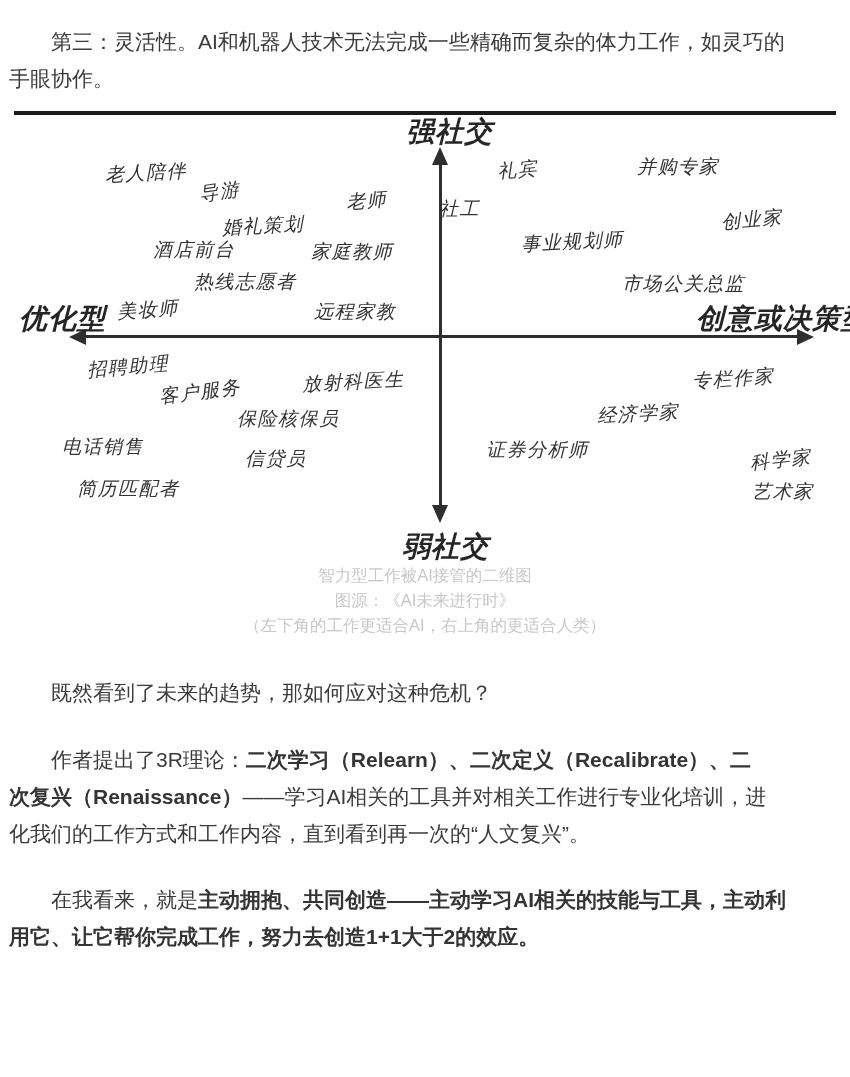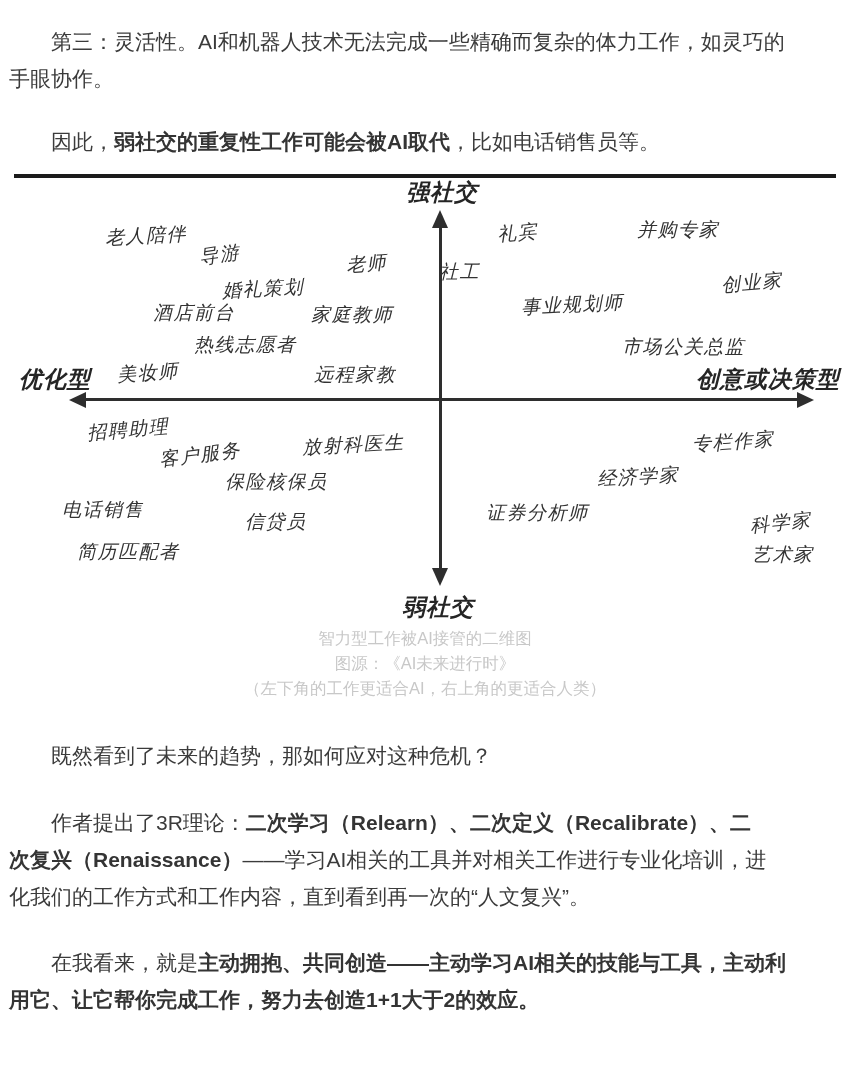--- a/index.html
+++ b/index.html
@@ -14,21 +14,21 @@
   #p2{margin-top:26px;}
   #p3{margin-top:36px;}
   #p4{margin-top:30px;}
   #p5{margin-top:29px;}
 
   .figure{margin:14px 0 0 0;padding:0;}
   .top-rule{height:4px;background:#1b1b1b;margin:0 5px;}
   .diagram{position:relative;height:448px;font-family:"DejaVu Serif",serif;}
   .axis-label{
     position:absolute;font-family:"Liberation Sans",sans-serif;
-    font-weight:bold;font-style:italic;font-size:23px;color:#252525;
+    font-weight:bold;font-style:italic;font-size:28px;color:#252525;
     white-space:nowrap;letter-spacing:1px;line-height:1;
   }
   #axis-top{left:397px;top:3px;}
   #axis-bottom{left:393px;top:418px;}
   #axis-left{left:10px;top:190px;}
   #axis-right{left:687px;top:190px;}
   .vline{position:absolute;left:430px;top:48px;width:3px;height:344px;background:#2e2e2e;}
   .hline{position:absolute;left:74px;top:220px;width:716px;height:3px;background:#2e2e2e;}
   .arrow{position:absolute;width:0;height:0;}
   .arrow-up{left:423px;top:32px;border-left:8px solid transparent;border-right:8px solid transparent;border-bottom:18px solid #2e2e2e;}
@@ -46,21 +46,20 @@
 </style>
 </head>
 <body>
 
 <div class="page">
   <div class="article">
 
     <p id="p1" class="para"><span>第三：灵活性。AI和机器人技术无法完成一些精确而复杂的体力工作，如灵巧的
 手眼协作。</span></p>
 
-    <p id="p2" class="para"><span>因此，</span><b>弱社交的重复性工作可能会被AI取代</b><span>，比如电话销售员等。</span></p>
 
     <figure class="figure">
       <div class="top-rule"></div>
 
       <div class="diagram">
         <div class="vline"></div>
         <div class="hline"></div>
         <div class="arrow arrow-up"></div>
         <div class="arrow arrow-down"></div>
         <div class="arrow arrow-left"></div>
@@ -83,21 +82,21 @@
             <span class="job" style="left: 305px; top: 187px;">远程家教</span>
             <span class="job" style="left: 488px; top: 45px; transform: rotate(-5deg);">礼宾</span>
             <span class="job" style="left: 628px; top: 42px;">并购专家</span>
             <span class="job" style="left: 430px; top: 84px;">社工</span>
             <span class="job" style="left: 712px; top: 95px; transform: rotate(-5deg);">创业家</span>
             <span class="job" style="left: 512px; top: 117px; transform: rotate(-3deg);">事业规划师</span>
             <span class="job" style="left: 572px; top: 159px; margin-left: 41px;">市场公关总监</span>
             <span class="job" style="left: 78px; top: 242px; transform: rotate(-5deg);">招聘助理</span>
             <span class="job" style="left: 150px; top: 267px; transform: rotate(-7deg);">客户服务</span>
             <span class="job" style="left: 293px; top: 257px; transform: rotate(-3deg);">放射科医生</span>
-            <span class="job" style="left: 216px; top: 294px;">保险核保员</span>
+            <span class="job" style="left: 228px; top: 294px;">保险核保员</span>
             <span class="job" style="left: 53px; top: 322px;">电话销售</span>
             <span class="job" style="left: 236px; top: 334px;">信贷员</span>
             <span class="job" style="left: 68px; top: 364px;">简历匹配者</span>
             <span class="job" style="left: 683px; top: 254px; transform: rotate(-4deg);">专栏作家</span>
             <span class="job" style="left: 588px; top: 289px; transform: rotate(-3deg);">经济学家</span>
             <span class="job" style="left: 477px; top: 325px;">证券分析师</span>
             <span class="job" style="left: 741px; top: 335px; transform: rotate(-6deg);">科学家</span>
             <span class="job" style="left: 743px; top: 367px;">艺术家</span>
           </div>
       </div>

